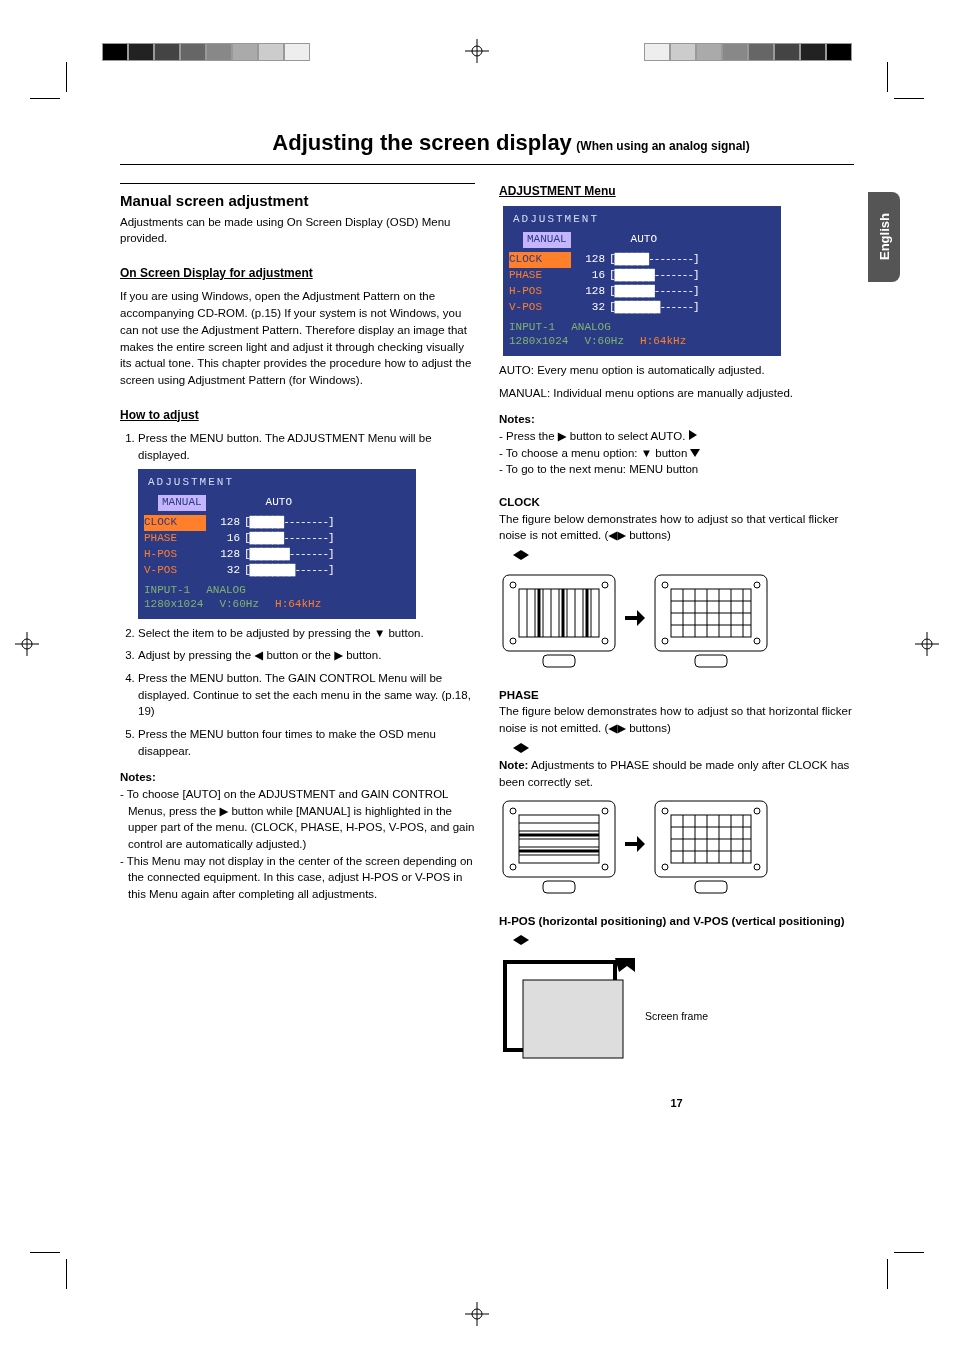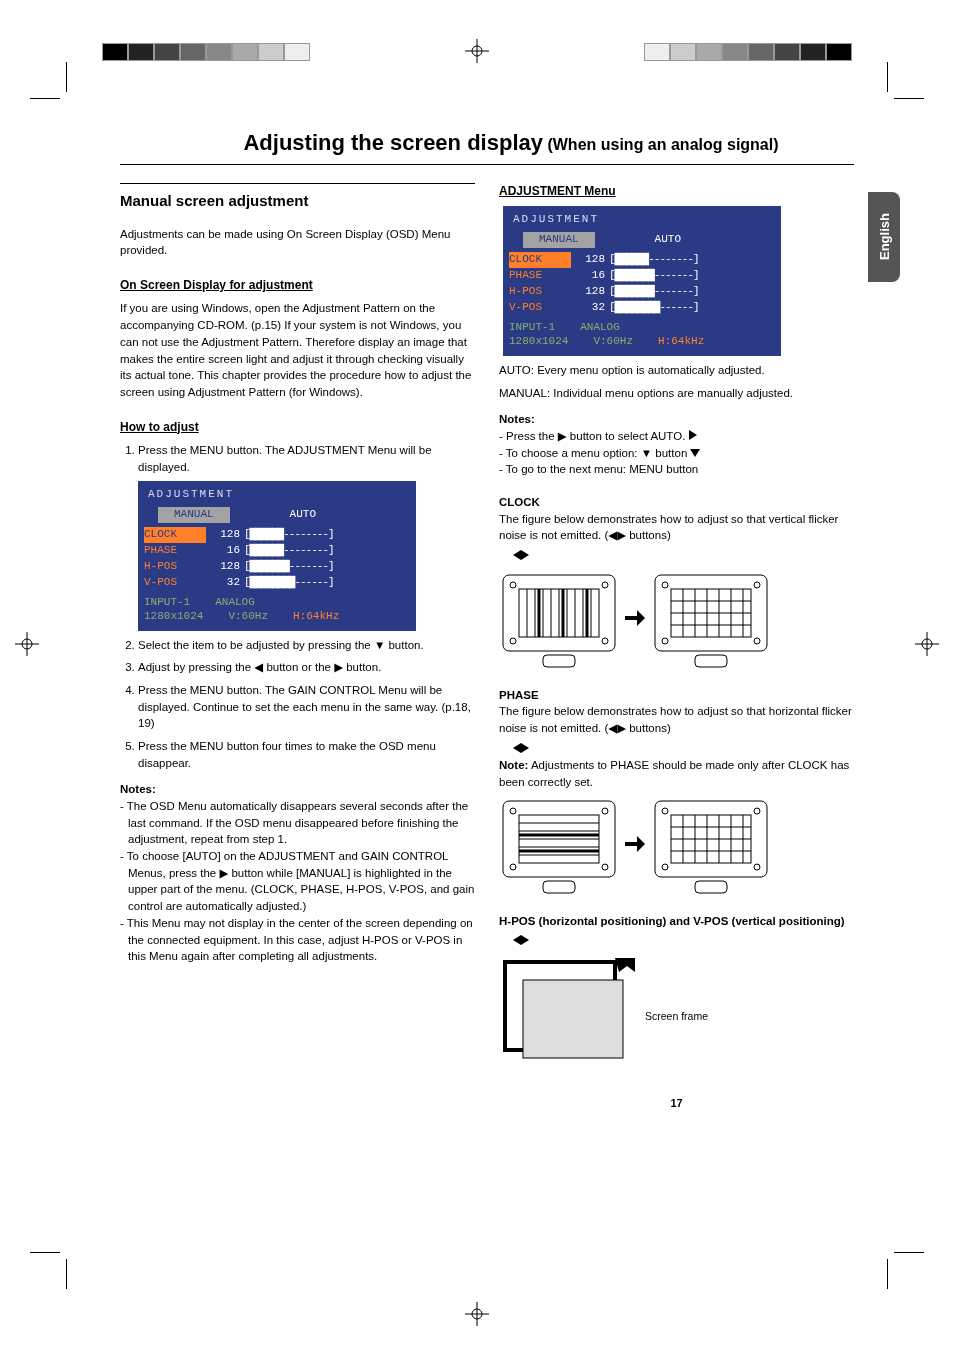--- a/index.html
+++ b/index.html
@@ -25,60 +25,60 @@
     position: absolute;
     left: 120px; right: 100px; top: 130px; bottom: 140px;
   }
   .title-row {
     text-align: center;
     border-bottom: 1px solid #000;
     padding-bottom: 8px;
     margin-bottom: 18px;
   }
   .title-main { font-size: 22px; font-weight: bold; display:inline;margin-left:48px; }
-  .title-sub { font-size: 16px; font-weight: bold; display:inline;text-align:right; }
+  .title-sub { font-size: 12px; font-weight: bold; display:inline;text-align:right; }
 
   .eng-tab {
     position: absolute;
     right: -46px;
     top: 62px;
     width: 32px;
     height: 90px;
     background: #555;
     border-top-left-radius: 8px;
     border-bottom-left-radius: 8px;
     color: #fff;
     font-size: 13px;
     font-weight: bold;
     display:flex; align-items:center; justify-content:center;
     writing-mode: vertical-rl;
     transform: rotate(180deg);
   }
 
   .cols { display:flex; gap: 24px; }
   .col { flex: 1 1 50%; font-size: 11.5px; line-height: 1.45; }
-  .col h3 { font-size: 15px; font-weight: bold; margin-bottom: 14px; }
+  .col h3 { font-size: 15px; font-weight: bold; margin-bottom: 2px; }
   .hr-thin { border:0; border-top:1px solid #000; margin: 0 0 6px 0; }
   .underlined-h { font-weight:bold; text-decoration: underline; font-size: 12px; margin-top: 18px; margin-bottom: 6px;}
 
   .steps li { margin-bottom: 6px; }
 
   .osd {
     width: 278px; background:#2b3a85; color:#fff; font-family: "Courier New", monospace;
     font-size: 11px; padding: 6px 6px 6px 6px; margin-top: 6px; margin-bottom: 6px;
   }
   .osd .osd-title { color:#d6def5; font-size: 11px; letter-spacing: 2px; margin-bottom:4px; padding-left:4px;}
   .osd-tabs { display:flex; gap: 60px; margin-bottom:4px; padding: 0 14px;}
-  .osd-tab-sel { background:#a3a3a3; color:#2b3a85; padding: 0 16px; }
+  .osd-tab-sel { background:#c4b5fd; color:#2b3a85; padding: 0 4px; }
   .osd-row { display:flex; align-items:center; }
   .osd-row .lab { width: 62px; color:#ff7f2a; }
   .osd-row .lab.sel { background:#ff7f2a; color:#2b3a85; }
   .osd-row .val { width: 34px; text-align:right; margin-right:4px; }
   .bar { flex:1; color:#fff; letter-spacing:-1px; }
-  .osd-status { color:#7fb36f; margin-top:4px; display:flex; gap:25px;}
+  .osd-status { color:#7fb36f; margin-top:4px; display:flex; gap:16px;}
   .osd-status span:nth-child(3){ color:#ff7f2a;}
 
   .sec-label { font-weight:bold; margin-top: 16px; }
   .tri { display:inline-block; }
   .tri-r { border-left: 8px solid #000; border-top:5px solid transparent; border-bottom:5px solid transparent; }
   .tri-l { border-right: 8px solid #000; border-top:5px solid transparent; border-bottom:5px solid transparent; }
   .tri-d { border-top: 8px solid #000; border-left:5px solid transparent; border-right:5px solid transparent; }
 
   .illus-row { display:flex; align-items:center; margin-top: 6px;}
   .arrow-big { margin: 0 4px; }
@@ -225,21 +225,20 @@
           </div>
         </li>
         <li>Select the item to be adjusted by pressing the ▼ button.</li>
         <li>Adjust by pressing the ◀ button or the ▶ button.</li>
         <li>Press the MENU button. The GAIN CONTROL Menu will be displayed. Continue to set the each menu in the same way. (p.18, 19)</li>
         <li>Press the MENU button four times to make the OSD menu disappear.</li>
       </ol>
 
       <div class="notes-head" style="margin-top:10px">Notes:</div>
       <ul style="list-style: none; padding-left:0;">
-        <li style="text-indent:-8px;padding-left:8px">- <span>The OSD Menu automatically disappears several seconds after the last command. If the OSD menu disappeared before finishing the adjustment, repeat from step 1.</span></li>
         <li style="text-indent:-8px;padding-left:8px">- <span>To choose [AUTO] on the ADJUSTMENT and GAIN CONTROL Menus, press the ▶ button while [MANUAL] is highlighted in the upper part of the menu. (CLOCK, PHASE, H-POS, V-POS, and gain control are automatically adjusted.)</span></li>
         <li style="text-indent:-8px;padding-left:8px">- <span>This Menu may not display in the center of the screen depending on the connected equipment. In this case, adjust H-POS or V-POS in this Menu again after completing all adjustments.</span></li>
       </ul>
     </div>
 
     <div class="col">
       <div class="underlined-h" style="margin-top:0">ADJUSTMENT Menu</div>
 
       <div class="osd" style="margin-left:4px">
         <div class="osd-title">ADJUSTMENT</div>

